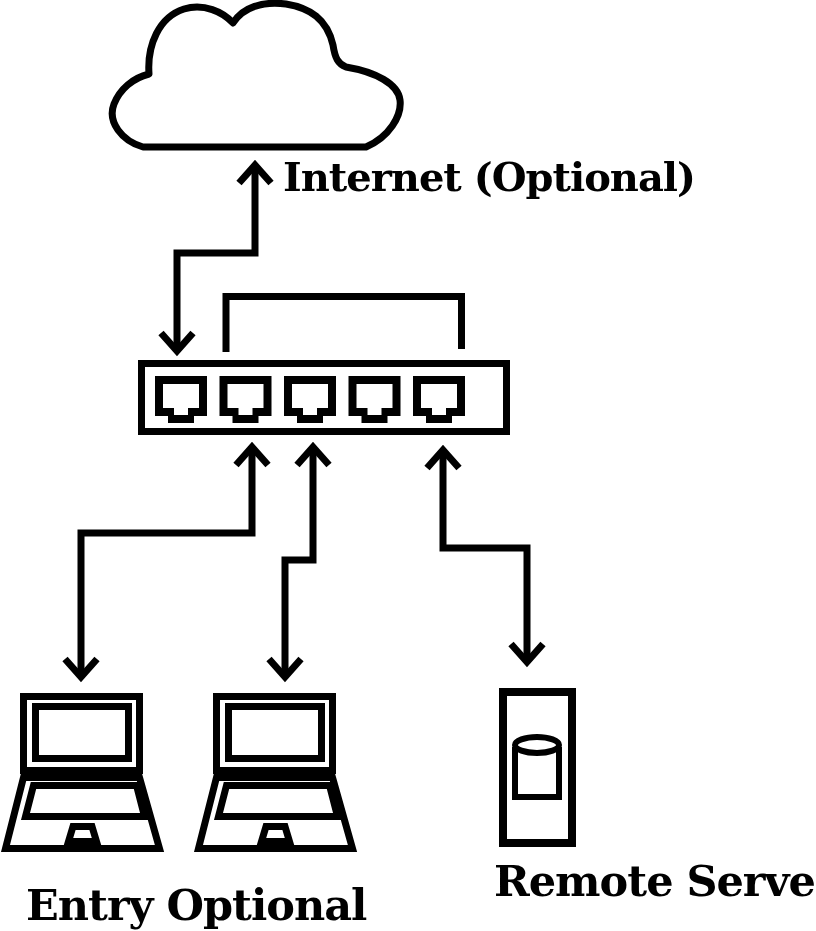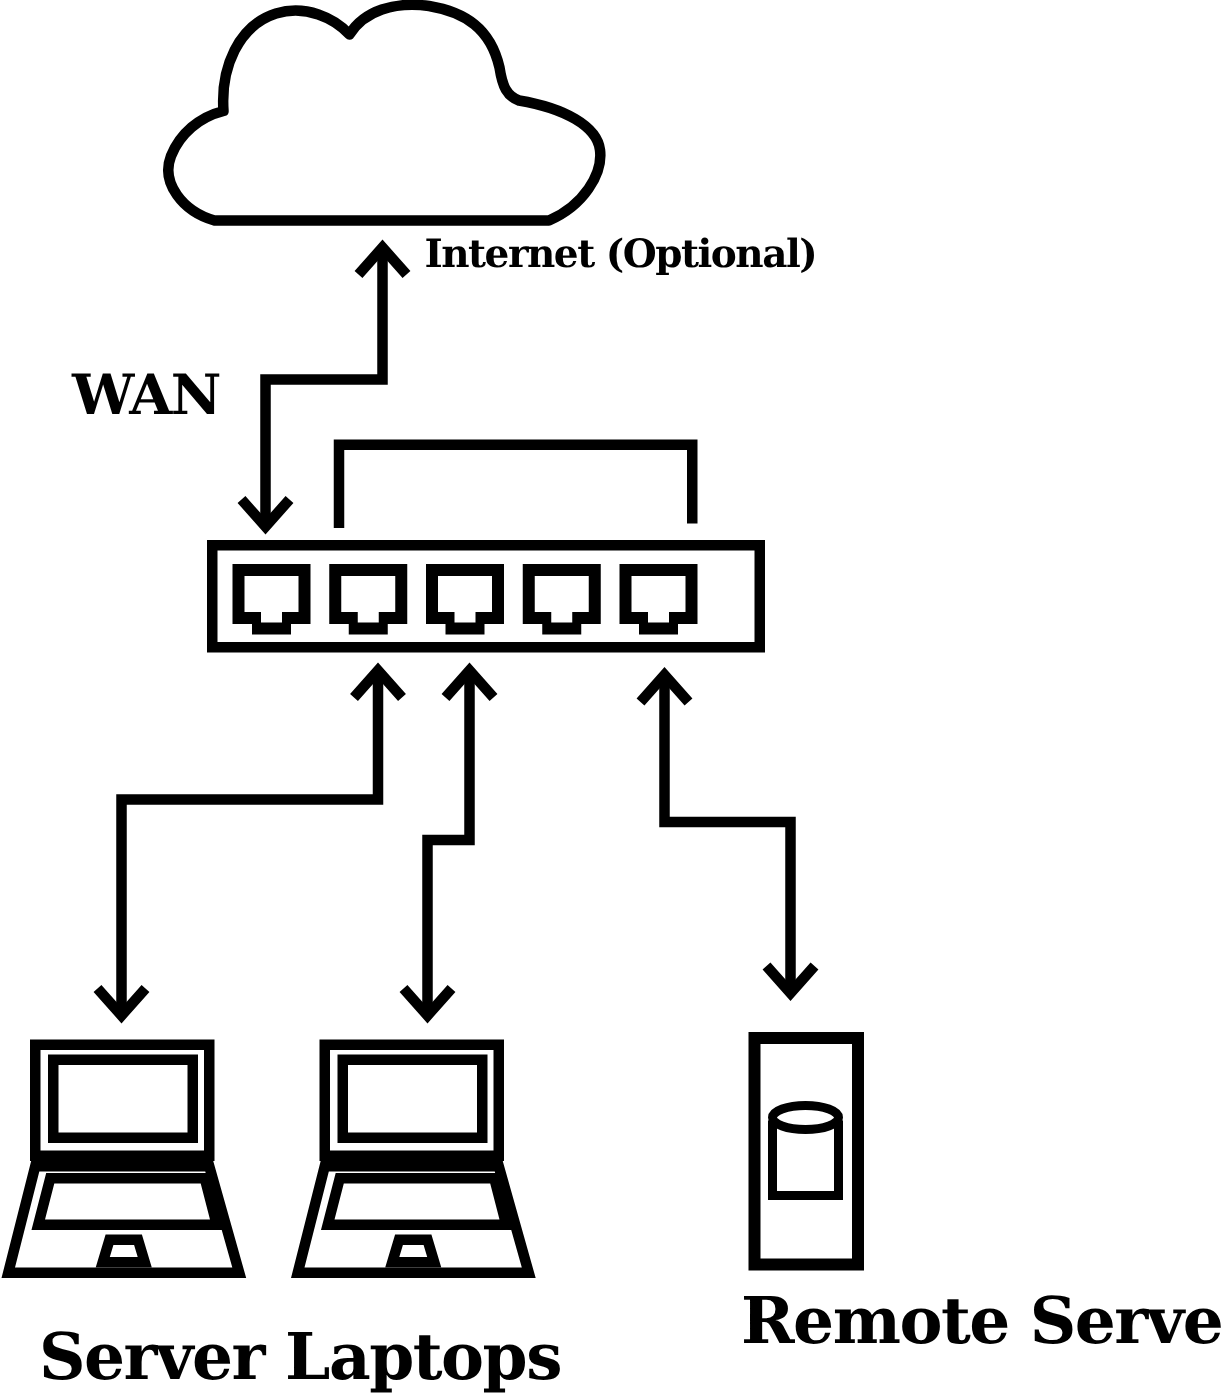--- a/index.html
+++ b/index.html
@@ -12,21 +12,21 @@
   }
   .canvas svg{position:absolute;left:0;top:0;}
   .lbl{
     position:absolute;
     color:#000;
     font-weight:700;
     line-height:1;
     white-space:nowrap;
     letter-spacing:-1px;
   }
-  .lbl-internet{left:283px;top:157px;font-size:26px;}
+  .lbl-internet{left:283px;top:157px;font-size:40px;}
   .lbl-wan{left:48px;top:245px;font-size:37px;}
   .lbl-lan{left:469px;top:304px;font-size:37px;}
   .lbl-entry{left:26px;top:884px;font-size:43px;}
   .lbl-server{left:494px;top:860px;font-size:43px;}
 </style>
 </head>
 <body>
 
 <div class="canvas">
 
@@ -95,17 +95,16 @@
     <g>
       <rect x="503" y="692" width="69" height="151" fill="#fff" stroke="#000" stroke-width="8"></rect>
       <g>
         <path d="M515,747 V797 H559 V747" fill="#fff" stroke="#000" stroke-width="6"></path>
         <ellipse cx="537" cy="745" rx="22" ry="8" fill="#fff" stroke="#000" stroke-width="6"></ellipse>
       </g>
     </g>
   </svg>
 
   <div class="lbl lbl-internet">Internet (Optional)</div>
-  <div class="lbl lbl-wan">WAN</div>
-  <div class="lbl lbl-entry">Server Laptops</div>
+  <div class="lbl lbl-entry">Entry Optional</div>
   <div class="lbl lbl-server">Remote Server</div>
 
 </div>
 
 </body></html>

